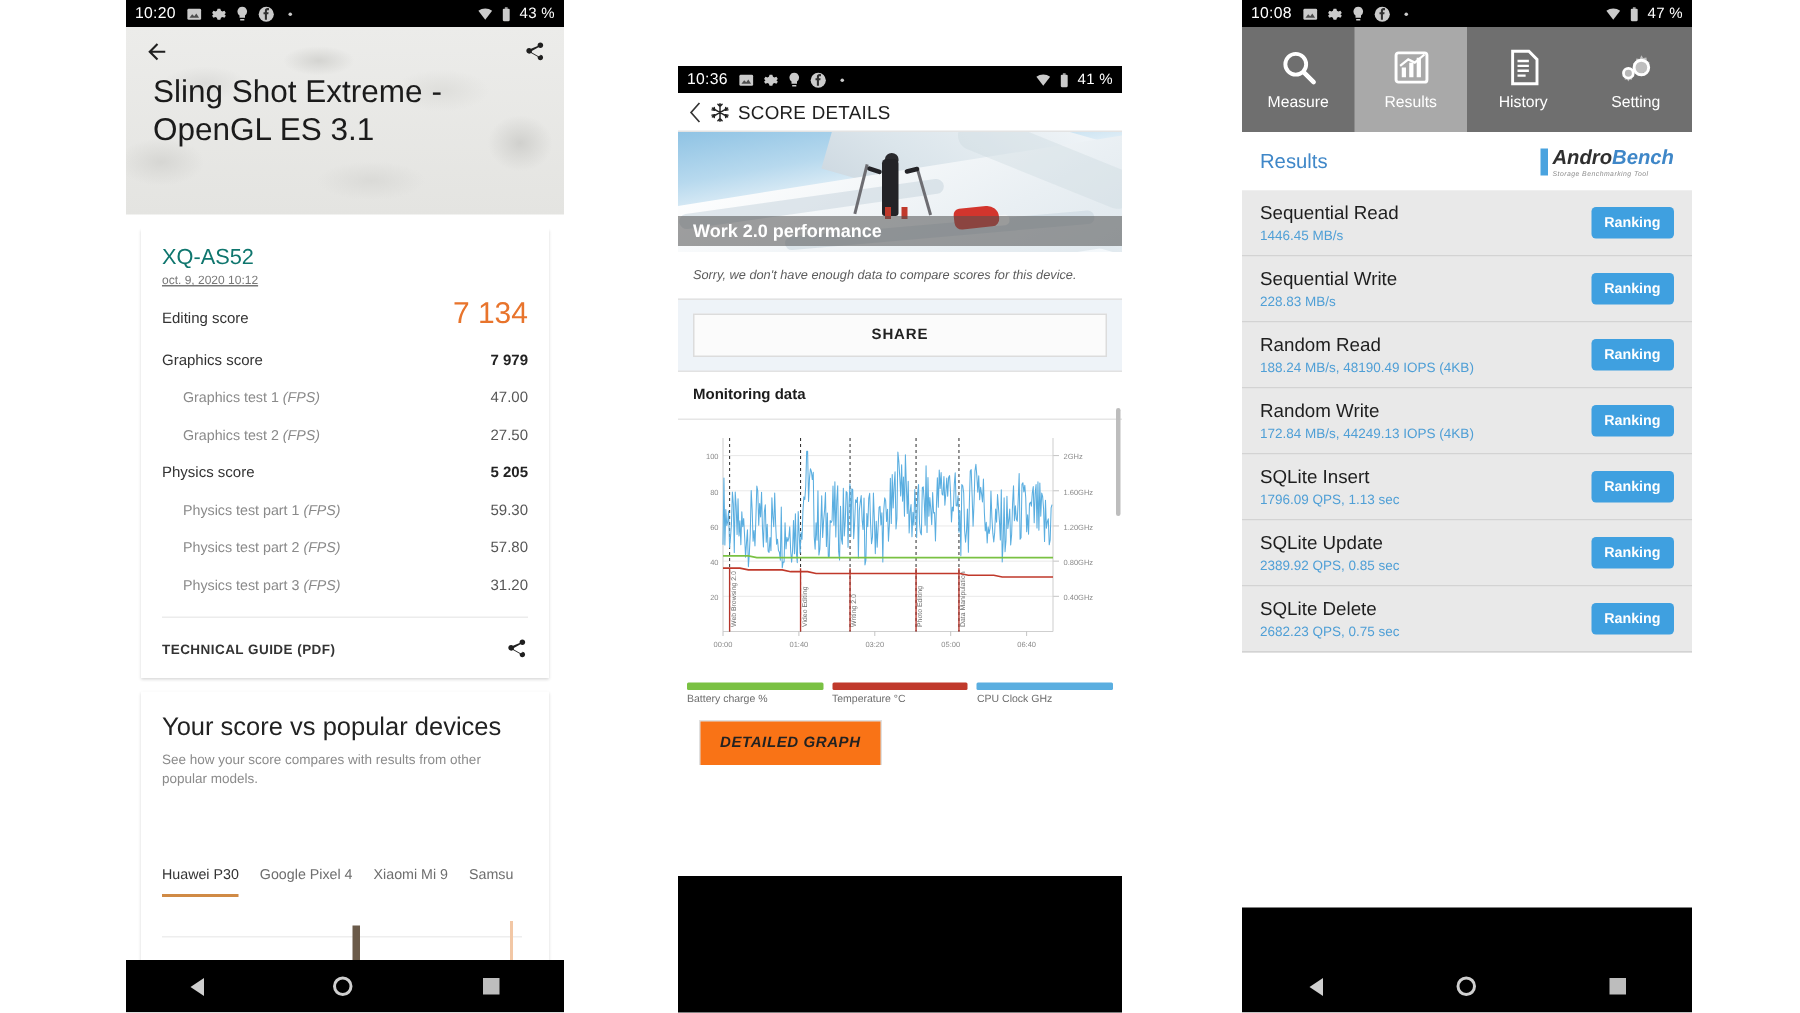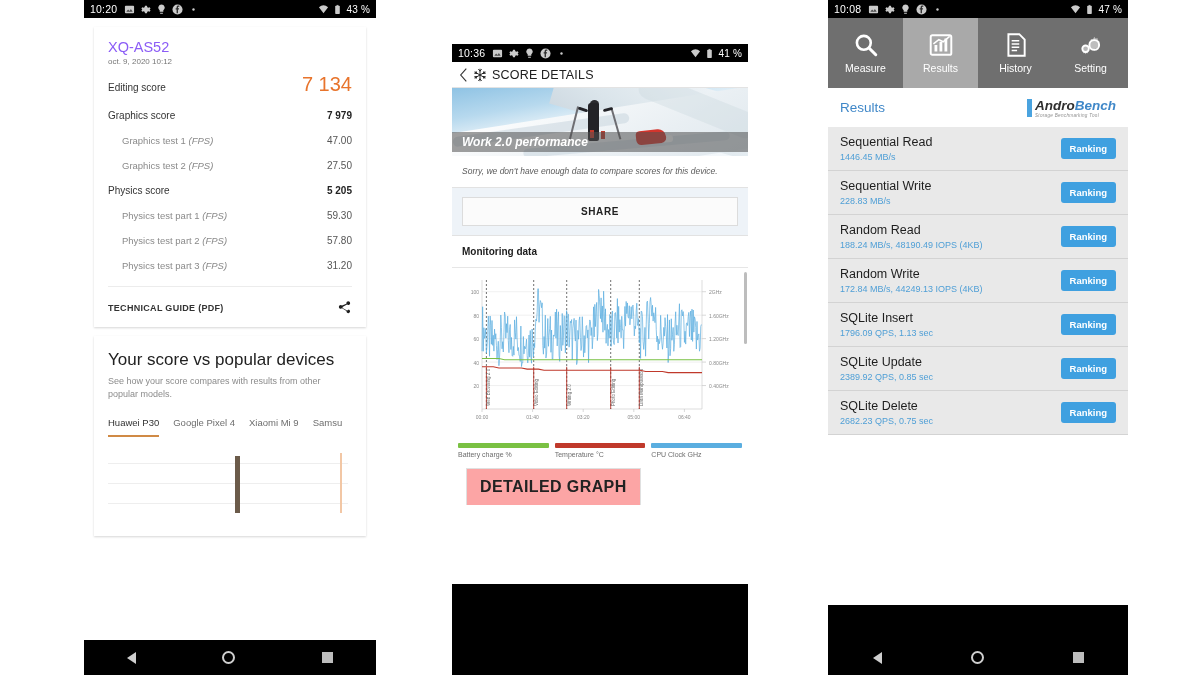--- a/index.html
+++ b/index.html
@@ -29,51 +29,51 @@
       radial-gradient(ellipse 46px 20px at 72% 34%, #dedeDB 0%, rgba(222,222,219,0) 70%),
       radial-gradient(ellipse 30px 26px at 90% 62%, #d0d0cd 0%, rgba(208,208,205,0) 72%),
       radial-gradient(ellipse 40px 22px at 8%  72%, #d6d6d3 0%, rgba(214,214,211,0) 72%),
       radial-gradient(ellipse 50px 18px at 56% 82%, #dadad7 0%, rgba(218,218,215,0) 72%),
       linear-gradient(#ececea,#e4e4e1); }
   .p1-topbar { display:flex; align-items:center; justify-content:space-between;
     padding:8px 12px 0 12px; }
   .p1-title { padding:6px 18px 0 18px; font-size:21px; line-height:25px; color:#1b1b1b; }
   .card { background:#fff; margin:0 10px; box-shadow:0 1px 2px rgba(0,0,0,.16); }
   .p1-card1 { position:relative; margin-top:9px; padding:12px 14px 10px 14px; }
-  .dev-name { font-size:14.5px; color:#8b5cf6; }
-  .dev-date { font-size:8px; color:#777; margin-top:2px; }
+  .dev-name { font-size:14.5px; color:#0f766e; }
+  .dev-date { font-size:8px; color:#777; margin-top:2px;text-decoration:underline; }
   .row { display:flex; align-items:baseline; justify-content:space-between; padding:7px 0; }
   .row .lbl { font-size:10px; color:#333; }
   .row.sub .lbl { font-size:9.5px; color:#8a8a8a; padding-left:14px; }
   .row .lbl i { font-style:italic; }
   .row .val { font-size:10px; color:#222; font-weight:bold; }
   .row.sub .val { font-weight:400; color:#555; }
   .row.overall .val { font-size:20px; color:#e8742c; font-weight:400; }
   .row.overall .lbl { font-size:10px; }
   .tg-row { display:flex; align-items:center; justify-content:space-between;
     padding:13px 0 2px 0; border-top:1px solid #ececec; margin-top:8px; }
   .tg-row .lbl { font-size:9px; font-weight:bold; color:#333; letter-spacing:.3px; }
   .p1-card2 { margin-top:9px; padding:14px 14px 0 14px; height:200px; overflow:hidden; }
   .c2-title { font-size:17px; color:#222; }
   .c2-sub { font-size:9px; color:#8b8b8b; line-height:13px; margin-top:5px; }
   .tabs { display:flex; gap:14px; margin-top:16px; font-size:9.5px; color:#6e6e6e;
     white-space:nowrap; }
-  .tab { padding-bottom:7px; }
+  .tab { padding-bottom:7px;margin-top:36px; }
   .tab.active { color:#333; border-bottom:2px solid #d08a45; }
   .minichart { position:relative; height:60px; margin-top:16px; }
   .minichart .gl { position:absolute; left:0; right:4px; height:1px; background:#eeeeee; }
   .bar-dark { position:absolute; bottom:0; width:5px; background:#6b5b4a; }
   .bar-light { position:absolute; bottom:0; width:2px; background:#f2c7a5; }
 
   
   .p2-appbar { display:flex; align-items:center; gap:5px; height:26px; padding:0 7px;
     background:#fff; border-bottom:1px solid #e3e3e3; }
   .p2-appbar .t { font-size:12.5px; color:#202020; letter-spacing:.2px; }
-  .p2-hero { position:relative; height:68px; overflow:hidden;
-    background:linear-gradient(170deg,#8fc3e4 0%,#b7d9ee 26%,#e8f2f8 46%,#f4f8fb 100%);font-style:italic; }
+  .p2-hero { position:relative; height:80px; overflow:hidden;
+    background:linear-gradient(170deg,#8fc3e4 0%,#b7d9ee 26%,#e8f2f8 46%,#f4f8fb 100%); }
   .snowfield { position:absolute; inset:0; }
   .sf1 { position:absolute; left:-10%; top:30%; width:130%; height:90%;
     background:linear-gradient(160deg,#ffffff 0%,#e9eff3 60%,#dde6ec 100%);
     transform:rotate(-9deg); }
   .sf2 { position:absolute; right:-6%; top:-18%; width:72%; height:86%;
     background:linear-gradient(200deg,#f2f6f9 0%,#dbe5eb 70%,#cfdae2 100%);
     transform:rotate(16deg); }
   .shade { position:absolute; background:#c9d6de; opacity:.55; }
   .skier { position:absolute; left:46%; top:22%; width:11px; height:38px; background:#232327;
     border-radius:3px 3px 2px 2px; }
@@ -103,23 +103,23 @@
   .p2-mon { font-size:10px; font-weight:bold; color:#1c1c1c; padding:10px;
     border-bottom:1px solid #e6e6e6; }
   .p2-scrollbar { position:absolute; right:1px; top:228px; width:3px; height:72px;
     background:#bdbdbd; border-radius:2px; }
   .graph { position:relative; height:165px; margin:6px 4px 0 4px; }
   .legend { display:flex; padding:4px 6px 0 6px; gap:6px; }
   .legend .item { flex:1; }
   .legend .swatch { height:5px; border-radius:1px; }
   .legend .lt { font-size:7px; color:#6d6d6d; margin-top:3px; }
   .detailwrap { padding:10px 10px 0 14px; }
-  .detailbtn { display:inline-block; background:#fca5a5; border:1px solid #e0e0e0;
-    border-bottom:none; font-size:16px; font-weight:bold; color:#222; padding:9px 13px;
-    letter-spacing:.4px; }
+  .detailbtn { display:inline-block; background:#f97316; border:1px solid #e0e0e0;
+    border-bottom:none; font-size:10px; font-weight:bold; color:#222; padding:9px 13px;
+    letter-spacing:.4px;font-style:italic; }
   .blackfill { position:absolute; left:0; bottom:0; width:100%; background:#000; }
 
   
   .ab-nav { display:flex; height:70px; background:#6f6f6f; }
   .ab-tab { flex:1; display:flex; flex-direction:column; align-items:center;
     justify-content:center; gap:4px; color:#fff; }
   .ab-tab.active { background:#a9a9a9; }
   .ab-tab .tl { font-size:10.5px; }
   .ab-head { display:flex; align-items:center; justify-content:space-between;
     padding:9px 12px 8px 12px; background:#fff; }
@@ -179,20 +179,31 @@
             <path fill="#ddd" d="M12 20l10-13a16 16 0 00-20 0z"></path>
           </svg>
         <svg class="sb-ic" viewBox="0 0 24 24">
             <rect x="7" y="4" width="10" height="18" rx="1.6" fill="#ddd"></rect>
             <rect x="10" y="2" width="4" height="2" fill="#ddd"></rect>
           </svg>
         <span>43 %</span>
       </span>
     </div>
 
+    <div class="p1-hero">
+      <div class="p1-topbar">
+        <svg width="17" height="17" viewBox="0 0 24 24">
+            <path d="M20 11H7.8l5.6-5.6L12 4l-8 8 8 8 1.4-1.4L7.8 13H20z" fill="#1f1f1f"></path>
+          </svg>
+        <svg width="15" height="15" viewBox="0 0 24 24">
+            <path fill="#1f1f1f" d="M18 16.1c-.8 0-1.5.3-2 .8l-7.1-4.1c.1-.3.1-.5.1-.8s0-.5-.1-.8L16 7.2c.5.5 1.2.8 2 .8 1.7 0 3-1.3 3-3s-1.3-3-3-3-3 1.3-3 3c0 .3 0 .5.1.8L8 8.9c-.5-.5-1.2-.9-2-.9-1.7 0-3 1.3-3 3s1.3 3 3 3c.8 0 1.5-.3 2-.8l7.2 4.2c-.1.2-.1.5-.1.7 0 1.6 1.3 2.9 2.9 2.9s2.9-1.3 2.9-2.9-1.3-3-2.9-3z"></path>
+          </svg>
+      </div>
+      <div class="p1-title">Sling Shot Extreme - OpenGL ES 3.1</div>
+    </div>
 
     <div class="card p1-card1">
       <div class="dev-name">XQ-AS52</div>
       <div class="dev-date">oct. 9, 2020 10:12</div>
 
       <div class="row overall">
         <span class="lbl">Editing score</span>
         <span class="val">7 134</span>
       </div>
       <div class="row">

